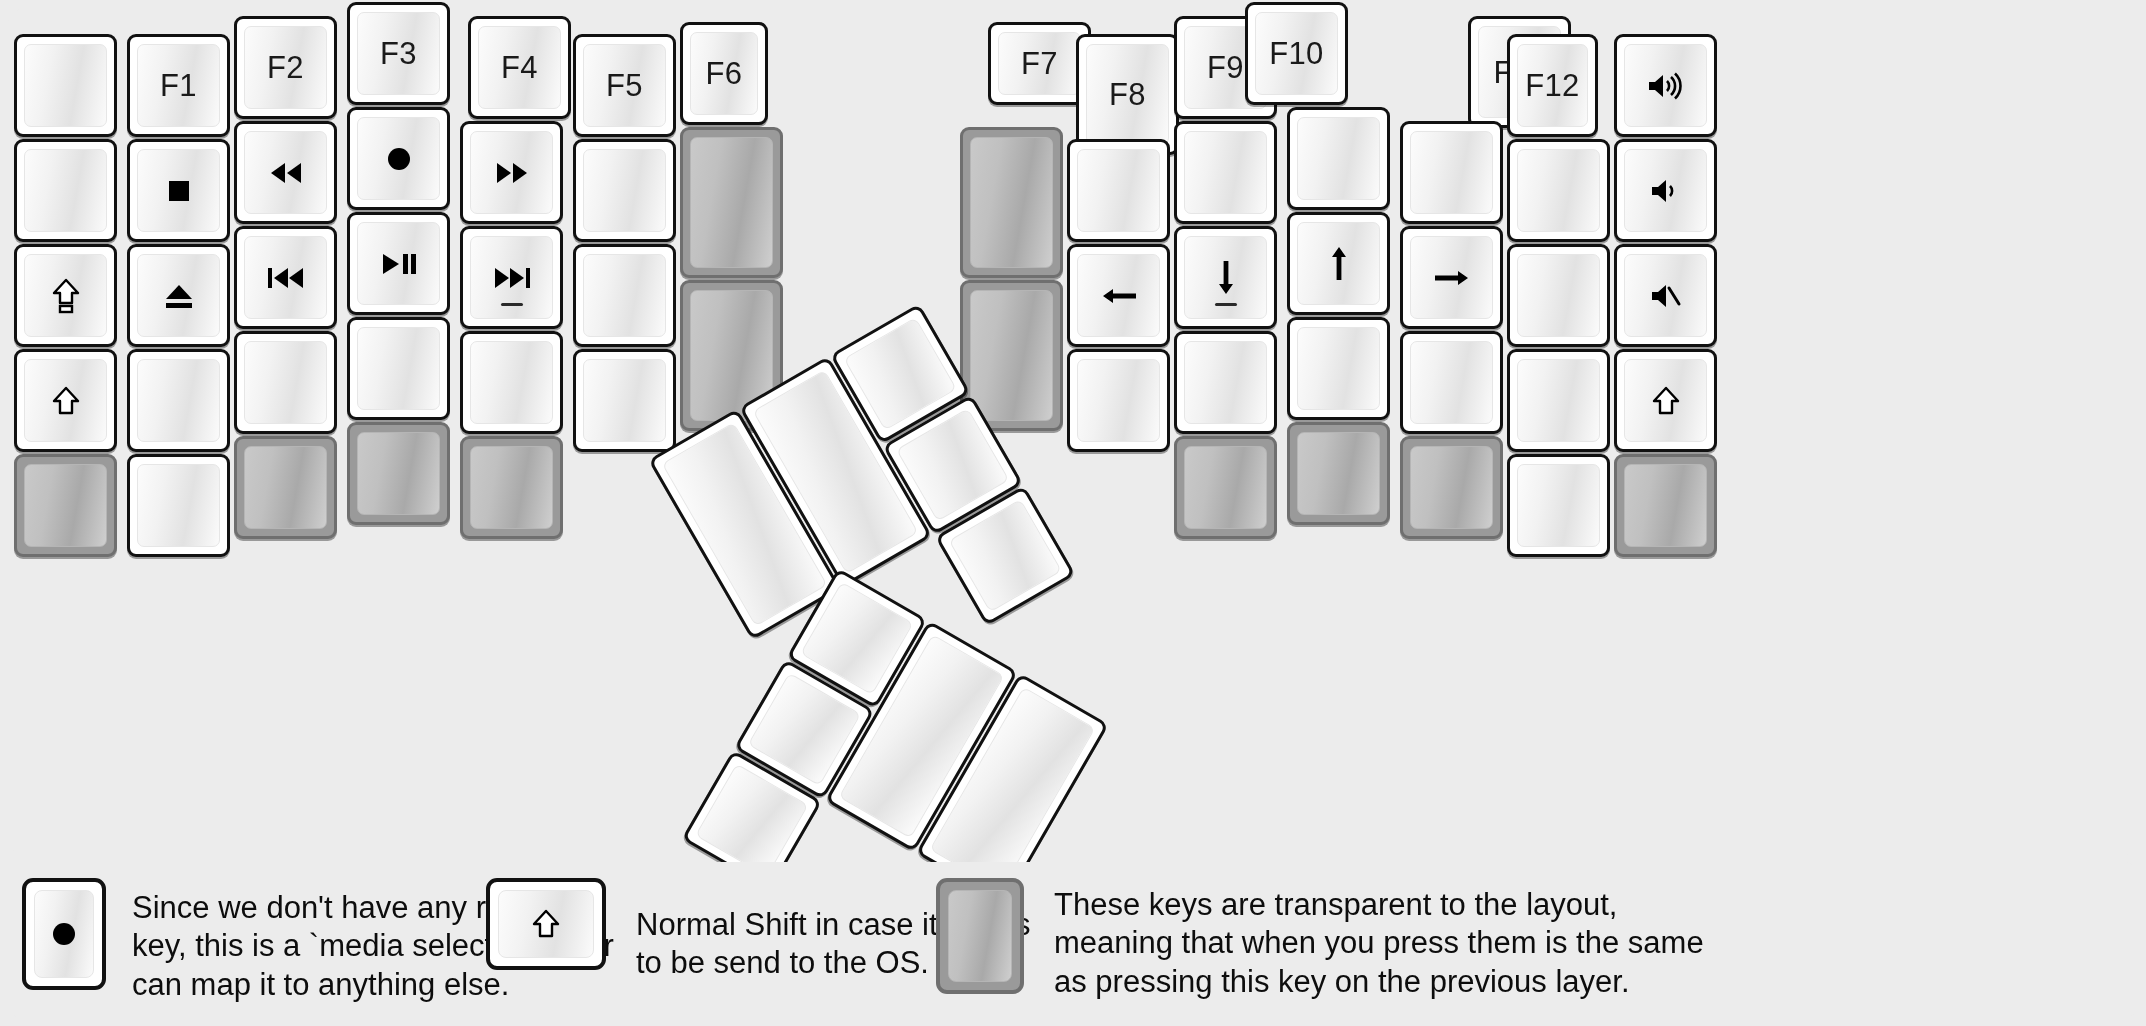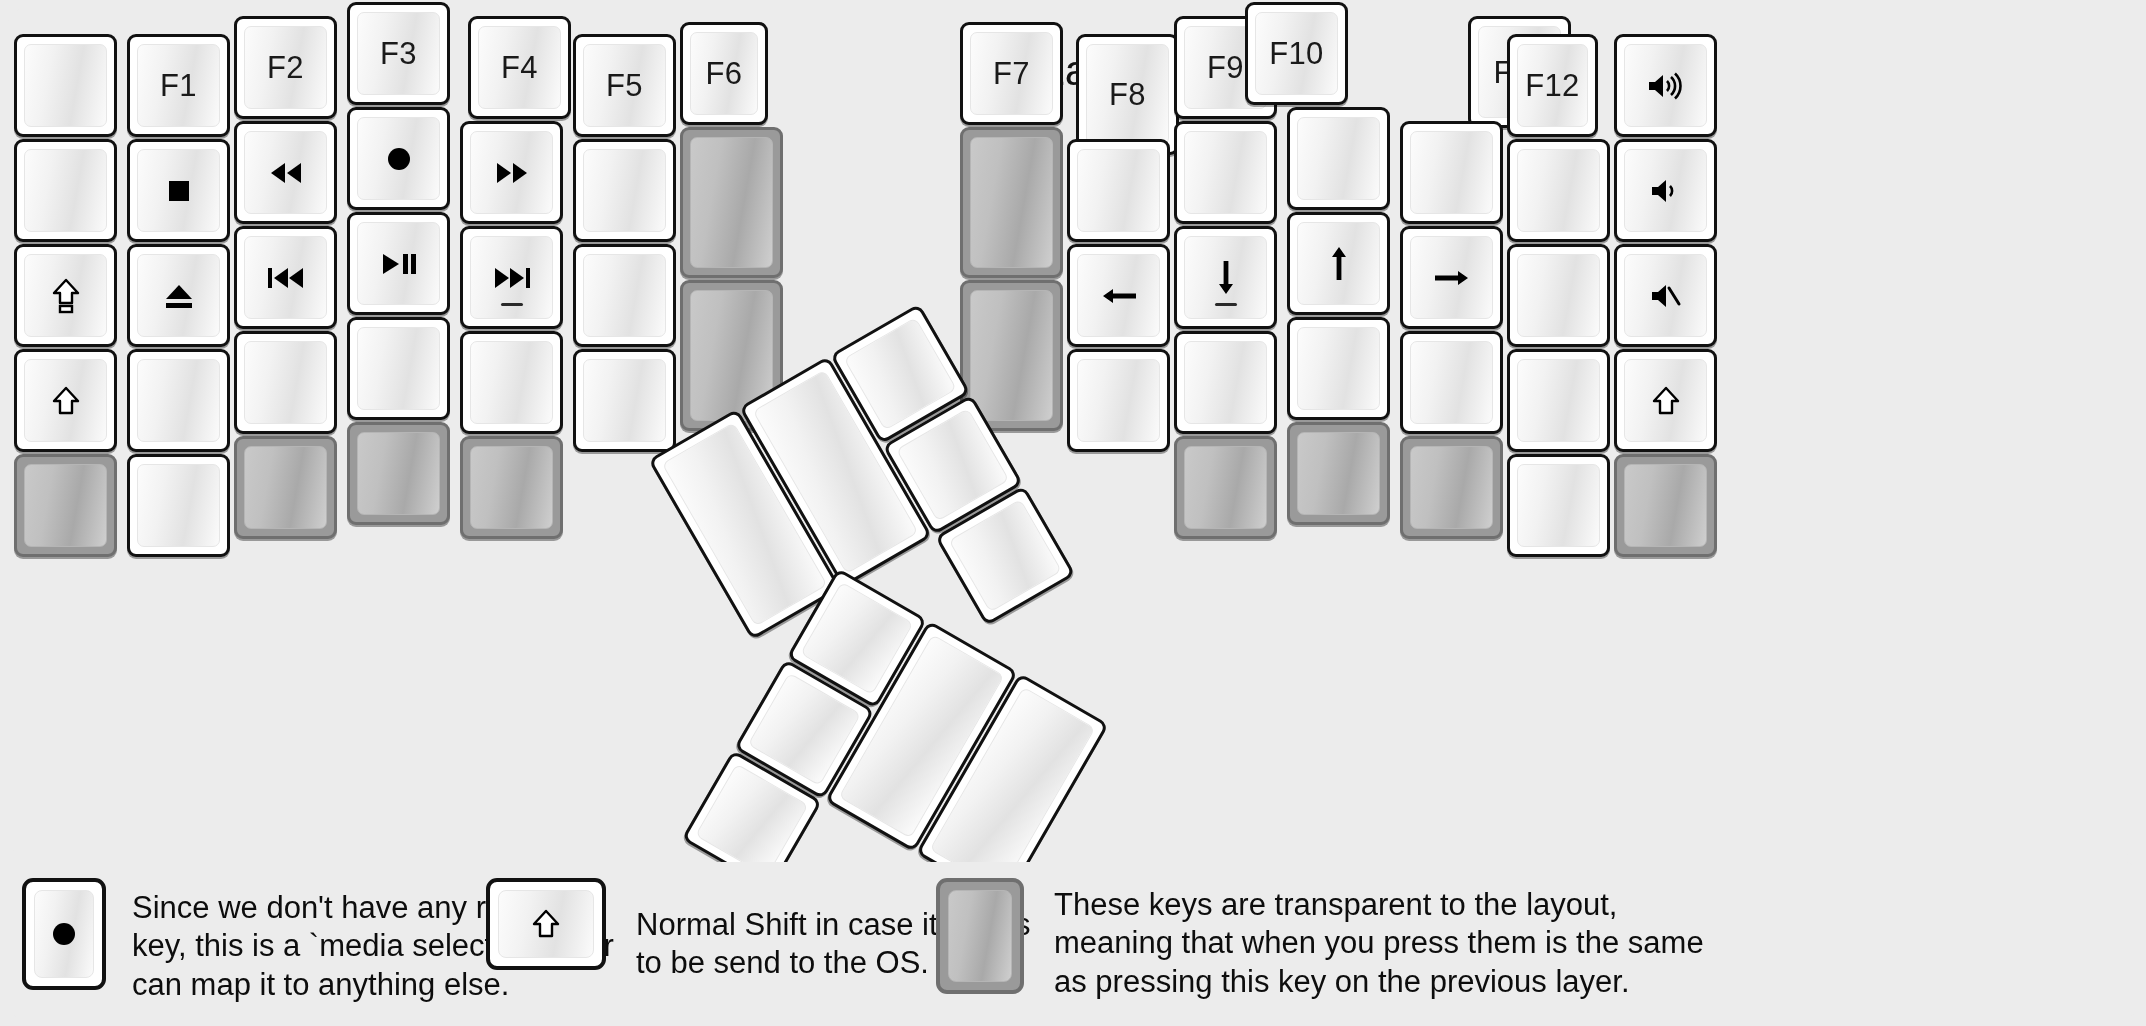--- a/index.html
+++ b/index.html
@@ -271,21 +271,21 @@
       </div>
       <div class="key trans" style="left: 672px; top: 119px; width: 103px; height: 151px;">
         <div class="cap"></div>
       </div>
       <div class="key trans" style="left: 672px; top: 272px; width: 103px; height: 151px;">
         <div class="cap"></div>
       </div>
     </div>
 
   <div id="right-half">
-      <div class="key" style="left: 952px; top: 14px; width: 103px; height: 103px;">
+      <div class="key" style="left: 980px; top: 14px; width: 103px; height: 83px;">
         <div class="cap">
           <span class="lbl">F7</span>
         </div>
       </div>
       <div class="key trans" style="left: 952px; top: 119px; width: 103px; height: 151px;">
         <div class="cap"></div>
       </div>
       <div class="key trans" style="left: 952px; top: 272px; width: 103px; height: 151px;">
         <div class="cap"></div>
       </div>

